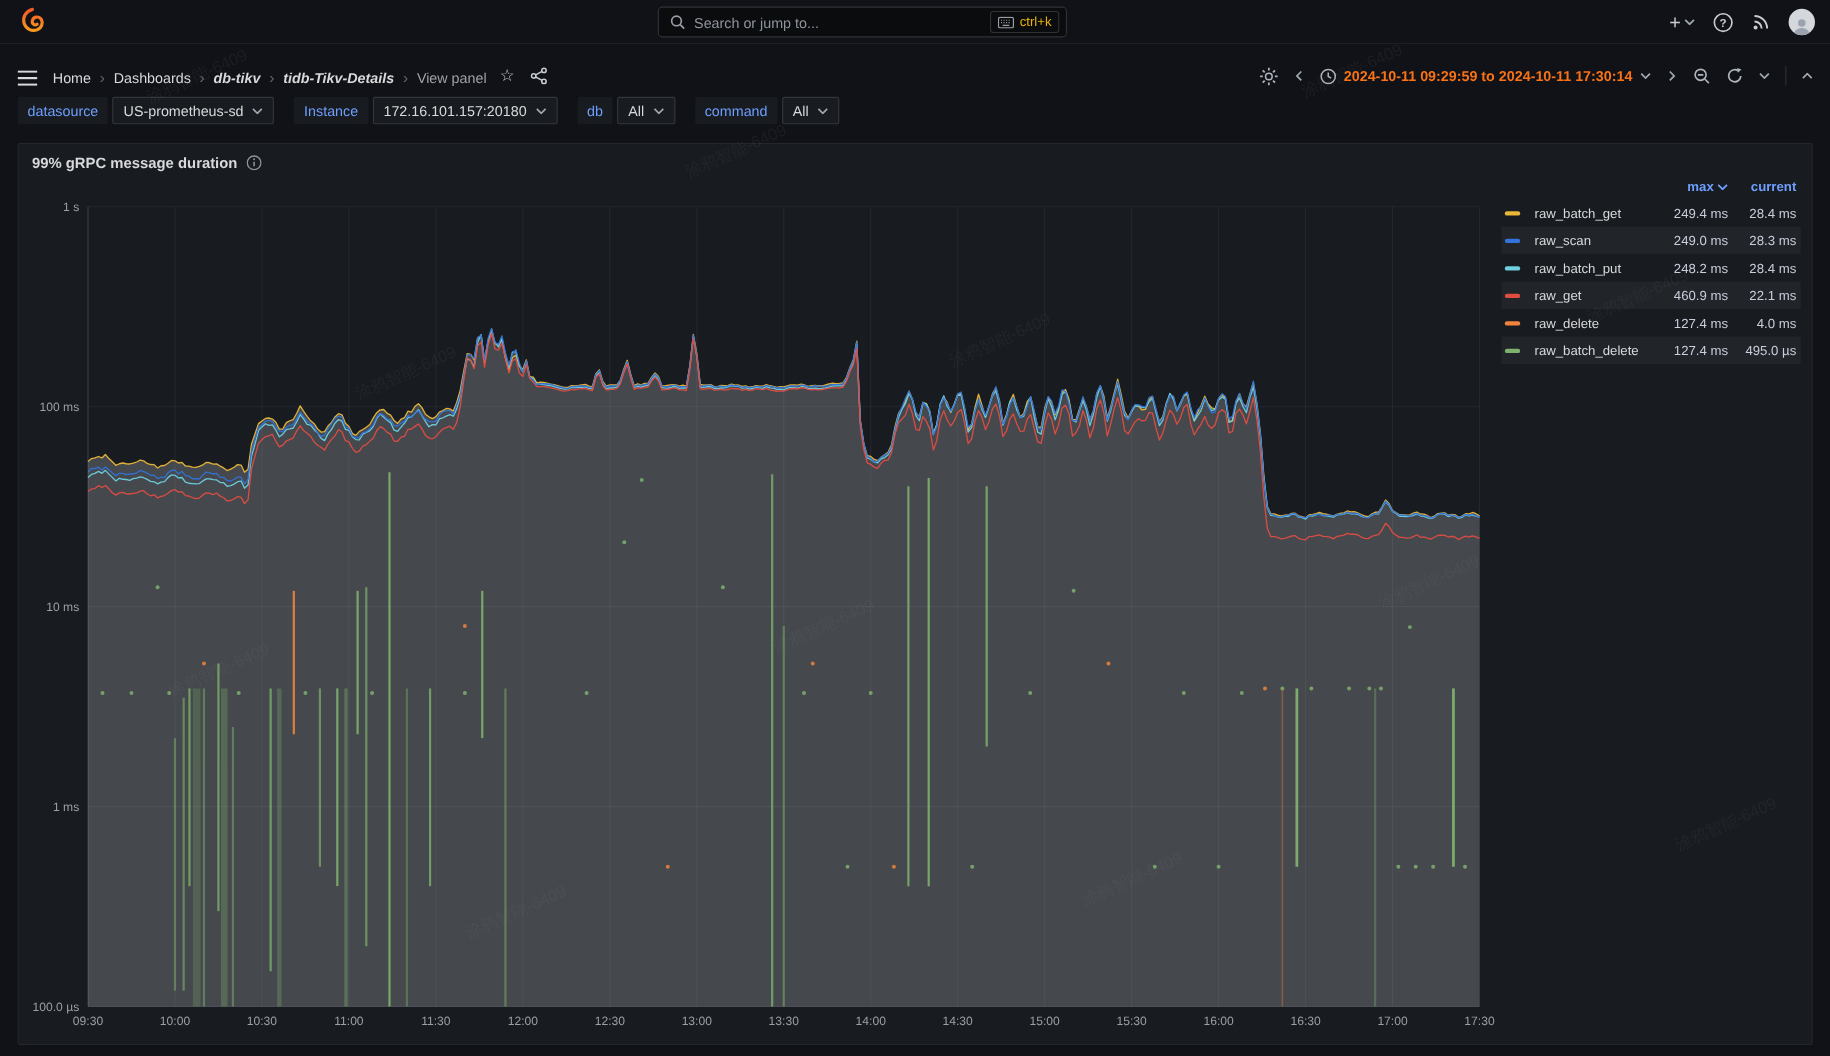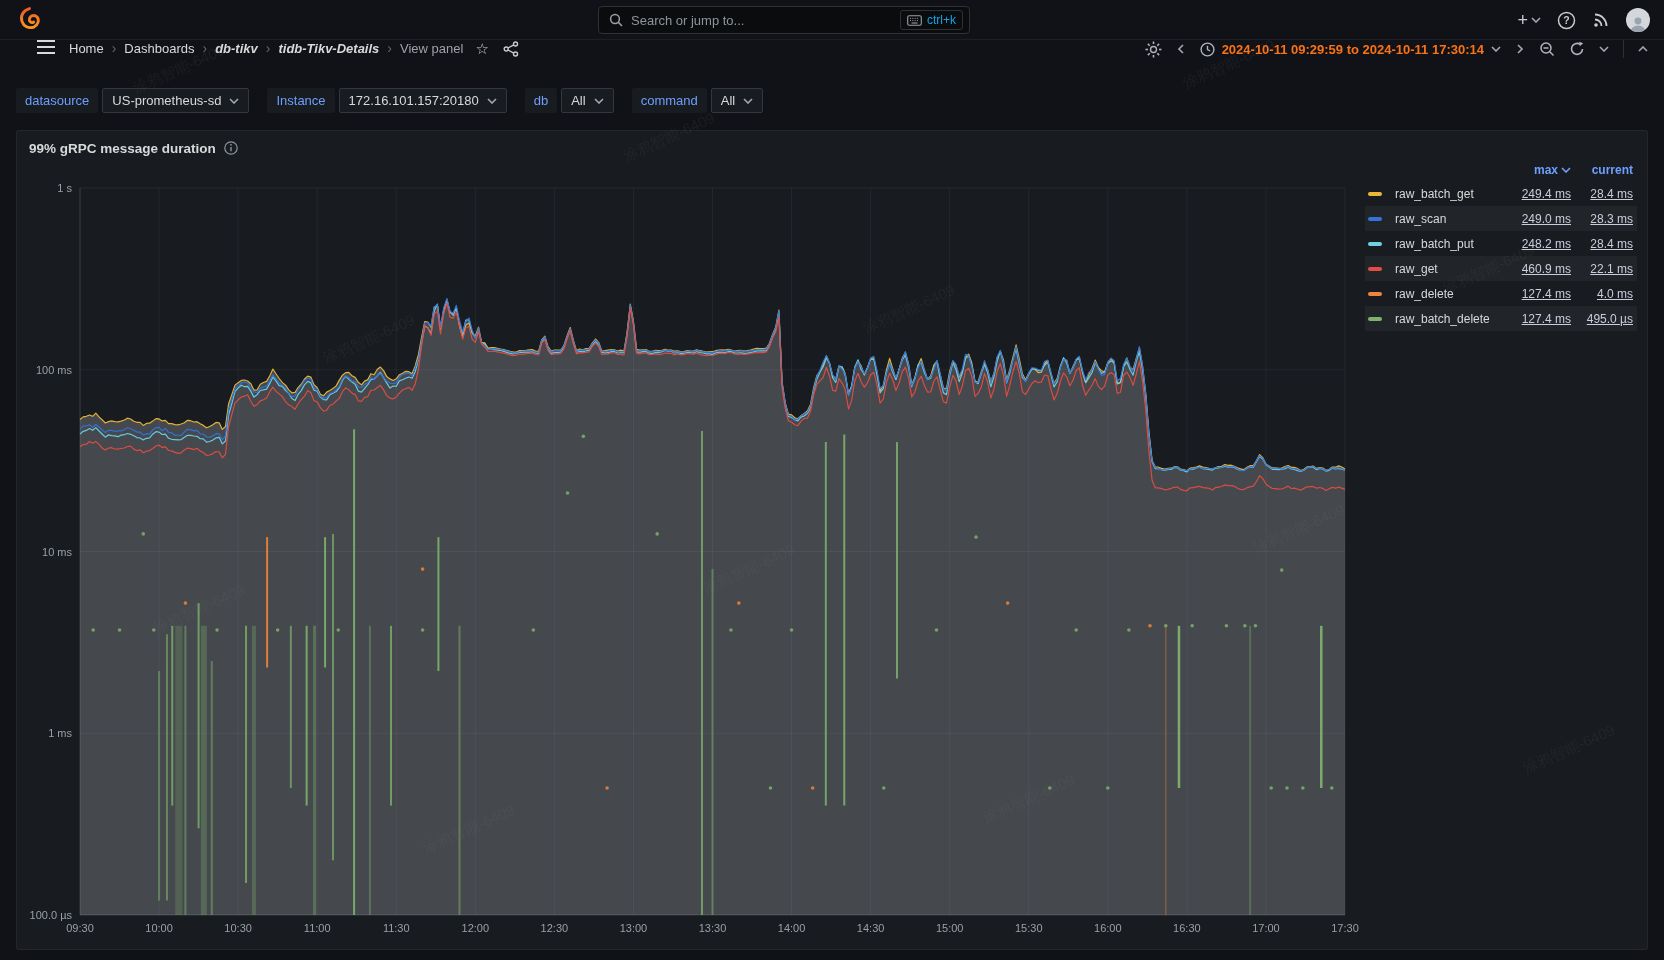--- a/index.html
+++ b/index.html
@@ -13,27 +13,27 @@
 
   
   .topnav { position:relative; height:40px; display:flex; align-items:center; padding:0 12px; border-bottom:1px solid #1d1f24; }
   .logo { width:27px; height:27px; margin-left:4px; }
   .searchbox {
     position:absolute; left:598px; top:6px; width:372px; height:28px;
     background:#0b0c0e; border:1px solid #2e3236; border-radius:4px;
     display:flex; align-items:center; padding:0 6px 0 10px; gap:8px;
   }
   .searchbox .ph { color:#8e949e; flex:1; font-size:13px; }
-  .kbd-pill { display:flex; align-items:center; gap:5px; border:1px solid #2e3236; border-radius:3px; padding:2px 6px; color:#0ea5e9; font-size:12px; }
+  .kbd-pill { display:flex; align-items:center; gap:5px; border:1px solid #2e3236; border-radius:3px; padding:2px 6px; color:#eab308; font-size:12px; }
   .nav-right { position:absolute; right:14px; top:0; height:40px; display:flex; align-items:center; gap:16px; }
   .plus-group { display:flex; align-items:center; gap:3px; color:#c7ccd1; font-size:18px; line-height:1; cursor:pointer; }
   .avatar { width:24px; height:24px; border-radius:50%; background:#d4d7db; display:flex; align-items:flex-end; justify-content:center; overflow:hidden; }
 
   
-  .subnav { height:38px; display:flex; align-items:flex-start; padding:0 16px;margin-left:21px; }
+  .subnav { height:38px; display:flex; align-items:flex-end; padding:0 16px; }
   .crumbs { display:flex; align-items:center; gap:8px; margin-left:14px; }
   .crumb { color:#d8d9da; cursor:pointer; }
   .crumb.b { font-weight:700;font-style:italic; }
   .crumb.dim { color:#9da2a8; cursor:default; }
   .crumb-sep { color:#62666d; font-size:14px; }
   .subnav-icons { display:flex; align-items:center; gap:14px; margin-left:12px; }
   .star { color:#c7ccd1; font-size:15px; cursor:pointer; }
   .toolbar-right { margin-left:auto; display:flex; align-items:center; gap:14px; }
   .timebtn { display:flex; align-items:center; gap:7px; color:#f97316; font-weight:700; cursor:pointer; }
   .vdiv { width:1px; height:18px; background:#2c2f34; }
@@ -54,21 +54,21 @@
 
   
   .legend { position:absolute; left:1348px; top:28px; width:272px; font-size:12px; }
   .lhead, .lrow { display:grid; grid-template-columns:24px 1fr 68px 62px; align-items:center; height:25px; padding-right:4px; }
   .lhead { color:#6e9fff; font-weight:700; height:22px; }
   .lhead .hmax { text-align:right; display:flex; justify-content:flex-end; align-items:center; gap:3px; cursor:pointer; }
   .lhead .hcur { text-align:right; cursor:pointer; }
   .lrow.hl { background:rgba(204,204,220,0.055); }
   .sw { width:14px; height:4px; border-radius:2px; display:inline-block; margin-left:3px; }
   .lname { color:#d8d9da; padding-left:6px; cursor:pointer; }
-  .lval { text-align:right; color:#ccccdc;text-decoration:underline; }
+  .lval { text-align:right; color:#ccccdc; }
 
   
   .wm { position:absolute; color:rgba(154,160,170,0.08); font-size:15px; transform:rotate(-24deg); pointer-events:none; white-space:nowrap; }
 </style>
 </head>
 <body>
 
 <div class="topnav">
   <svg class="logo" viewBox="0 0 32 32">
     <defs>

